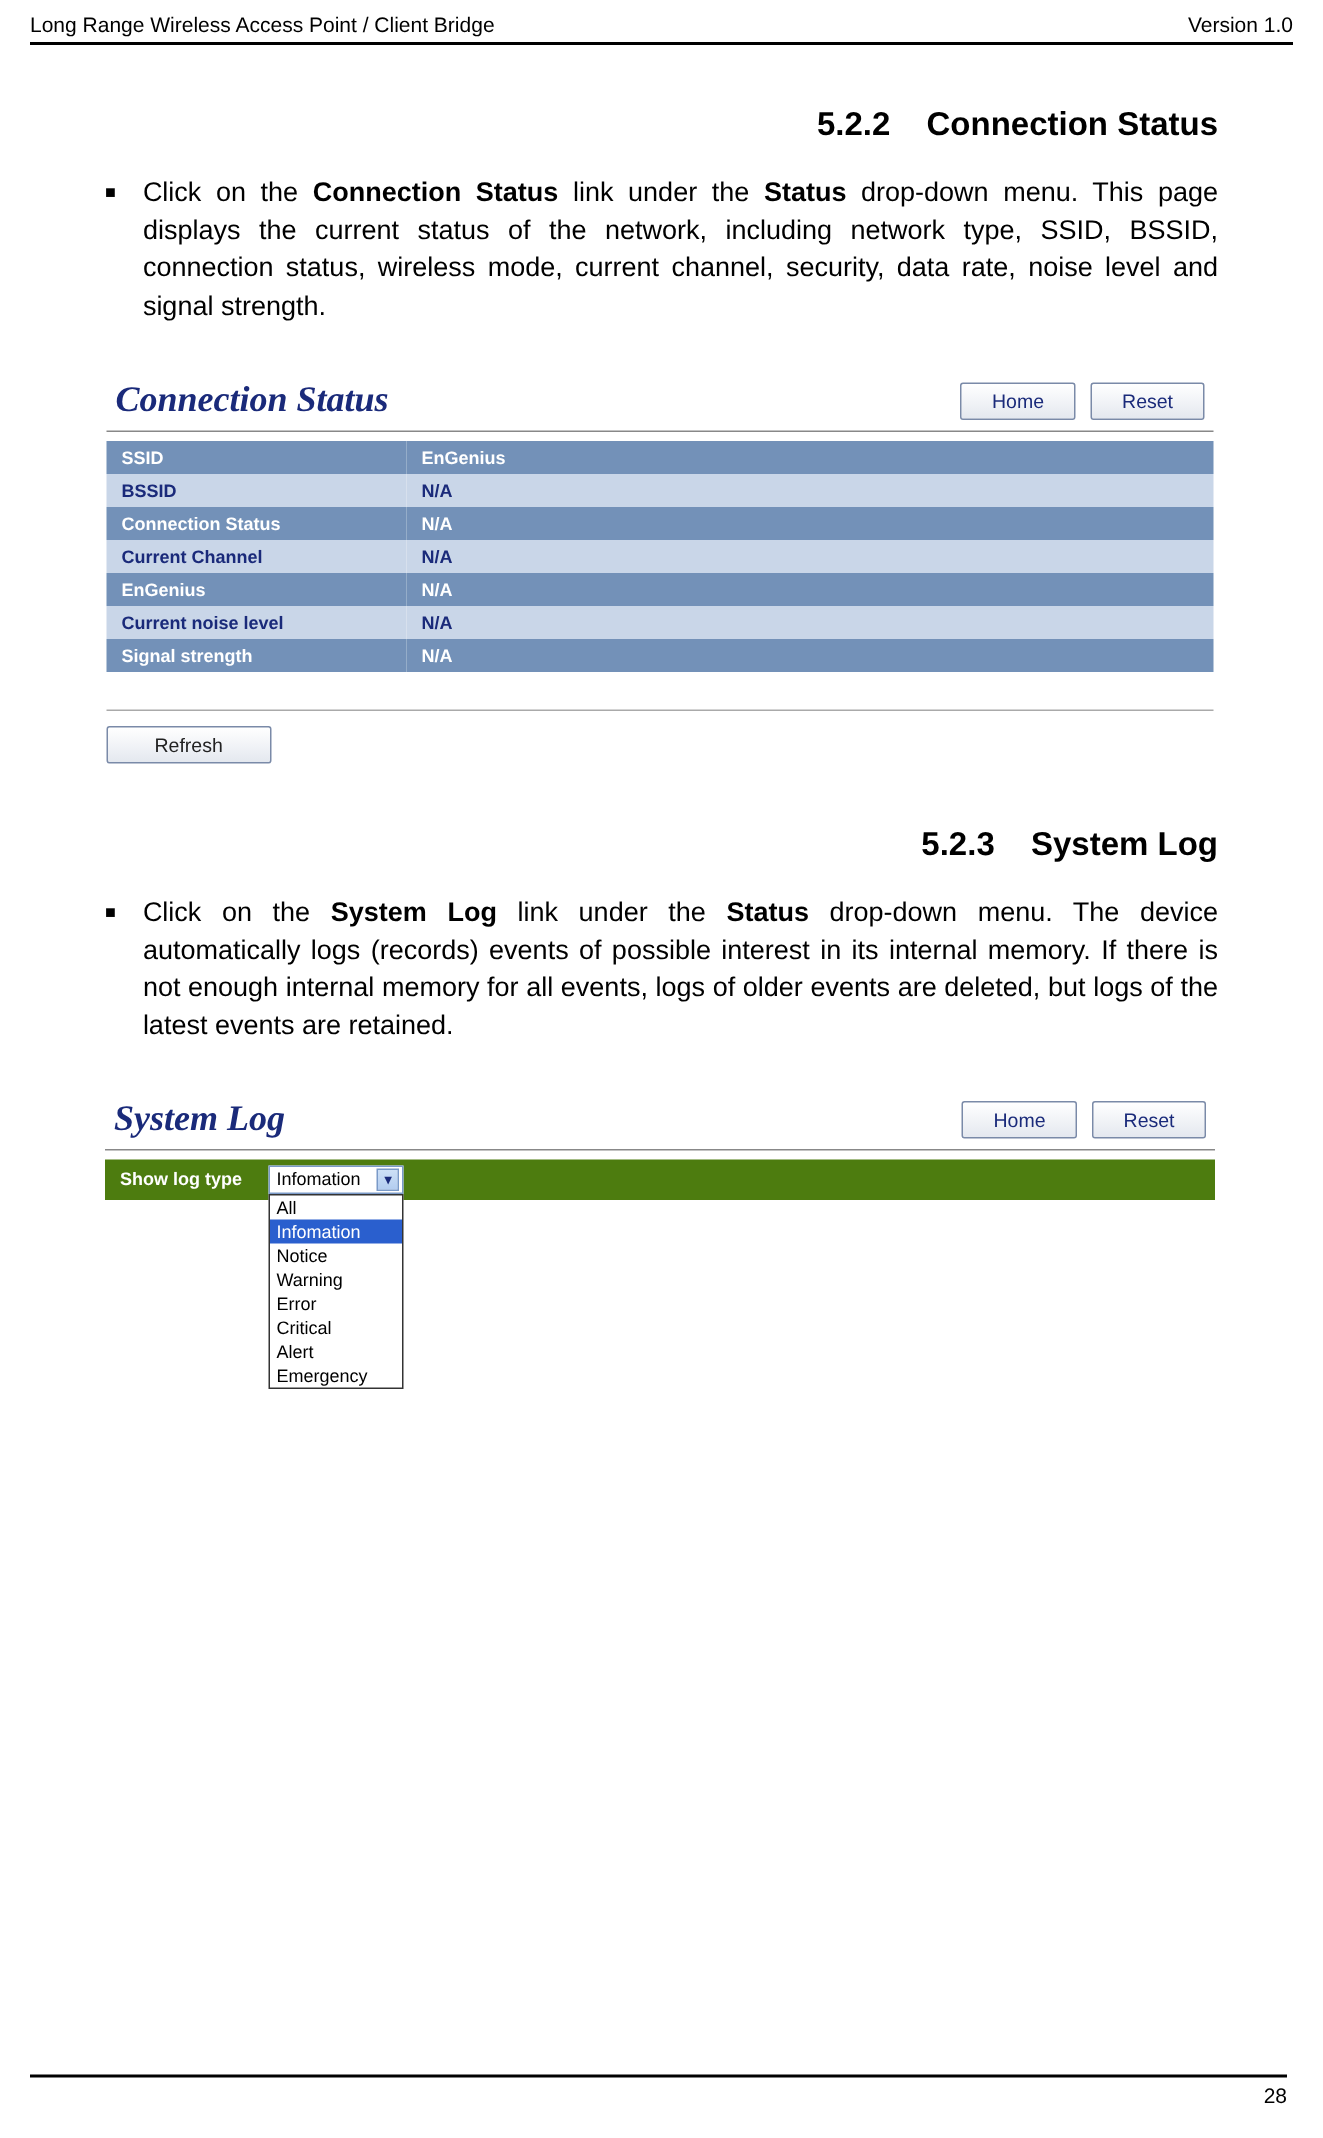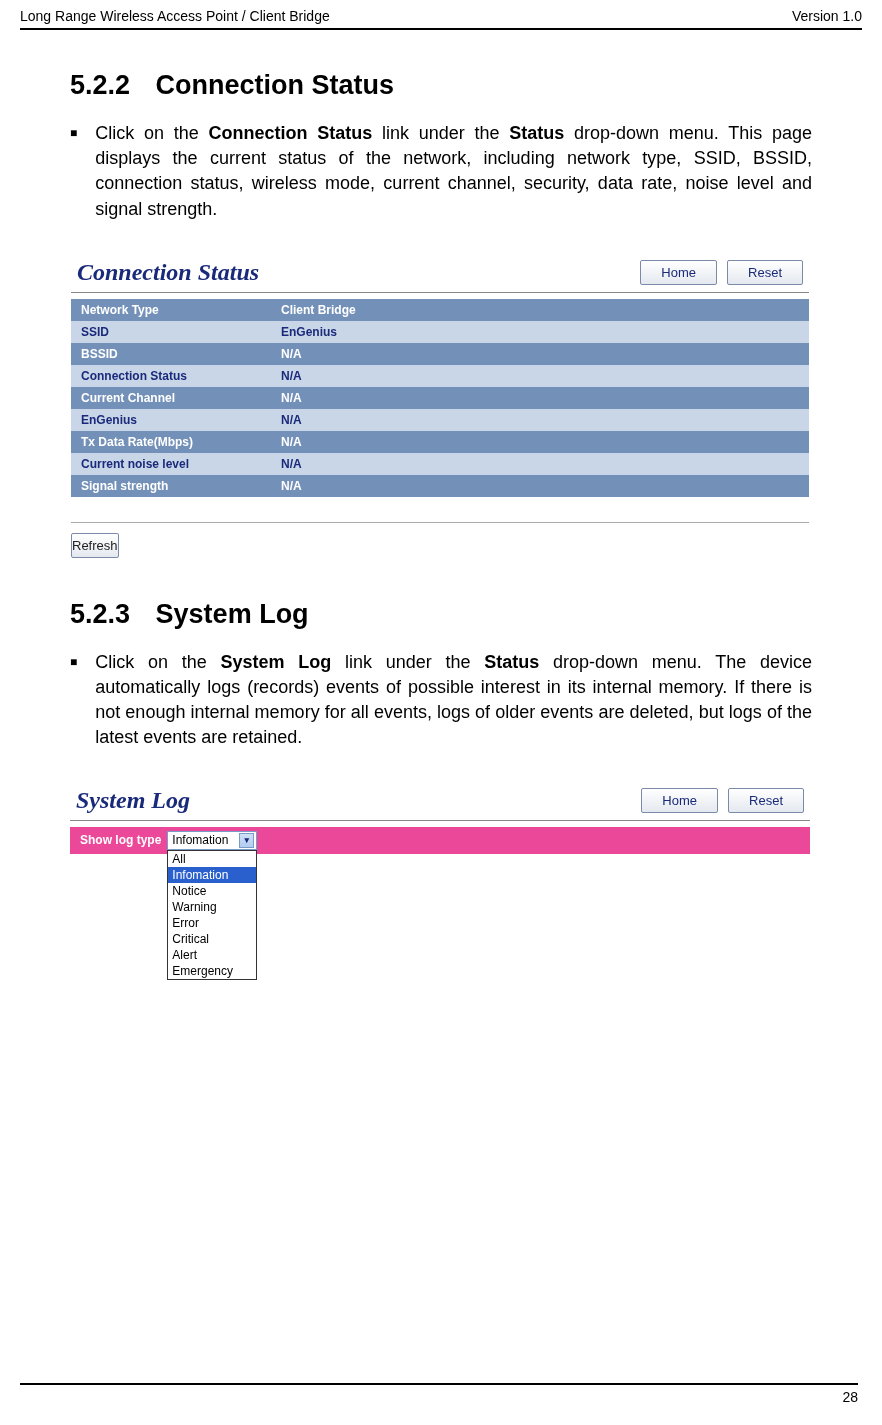--- a/index.html
+++ b/index.html
@@ -19,23 +19,24 @@
       display: flex;
       justify-content: space-between;
       font-size: 14px;
       padding: 8px 0 4px 0;
       border-bottom: 2px solid #000;
     }
     .content {
       padding: 0 50px;
     }
     .section-heading {
-      font-size: 27px;
+      font-size: 22px;
       font-weight: bold;
       margin: 40px 0 20px 0;
+      text-align: right;
     }
     .section-num { margin-right: 18px; }
     .bullet-para {
       display: flex;
       gap: 18px;
       font-size: 18px;
       line-height: 1.4;
       margin-bottom: 28px;
       text-align: justify;
     }
@@ -84,46 +85,46 @@
     .status-table td:first-child { width: 200px; }
     .panel-footer {
       margin-top: 25px;
       border-top: 1px solid #aaa;
       padding-top: 10px;
     }
     .refresh-btn {
       background: linear-gradient(#fff, #e4e8ef);
       border: 1px solid #7a8aa8;
       border-radius: 2px;
-      padding: 4px 0;
+      padding: 4px 31px;
       font-size: 13px;
       color: #222;
       cursor: pointer;
     }
     
     .syslog-panel {
       width: 740px;
       margin-top: 8px;
     }
     .syslog-header {
       display: flex;
       justify-content: space-between;
       align-items: center;
       padding: 8px 6px 6px 6px;
       border-bottom: 1px solid #888;
     }
     .syslog-row {
-      background: #ec4899;
+      background: #4d7c0f;
       color: #fff;
       font-weight: bold;
       font-size: 12px;
       padding: 4px 10px;
       display: flex;
       align-items: center;
-      gap: 6px;
+      gap: 18px;
       margin-top: 6px;
     }
     .dropdown-wrap {
       position: relative;
       display: inline-block;
     }
     .dropdown-sel {
       background: #fff;
       border: 1px solid #7a9ac8;
       color: #000;
@@ -216,45 +217,37 @@
       <div class="panel-header">
         <div class="panel-title">Connection Status</div>
         <div class="btn-group">
           <button class="win-btn">Home</button>
           <button class="win-btn">Reset</button>
         </div>
       </div>
       <table class="status-table">
         <tbody>
           <tr>
-              <td>Network Type</td>
-              <td>Client Bridge</td>
-            </tr>
-          <tr>
               <td>SSID</td>
               <td>EnGenius</td>
             </tr>
           <tr>
               <td>BSSID</td>
               <td>N/A</td>
             </tr>
           <tr>
               <td>Connection Status</td>
               <td>N/A</td>
             </tr>
           <tr>
               <td>Current Channel</td>
               <td>N/A</td>
             </tr>
           <tr>
               <td>EnGenius</td>
-              <td>N/A</td>
-            </tr>
-          <tr>
-              <td>Tx Data Rate(Mbps)</td>
               <td>N/A</td>
             </tr>
           <tr>
               <td>Current noise level</td>
               <td>N/A</td>
             </tr>
           <tr>
               <td>Signal strength</td>
               <td>N/A</td>
             </tr>

